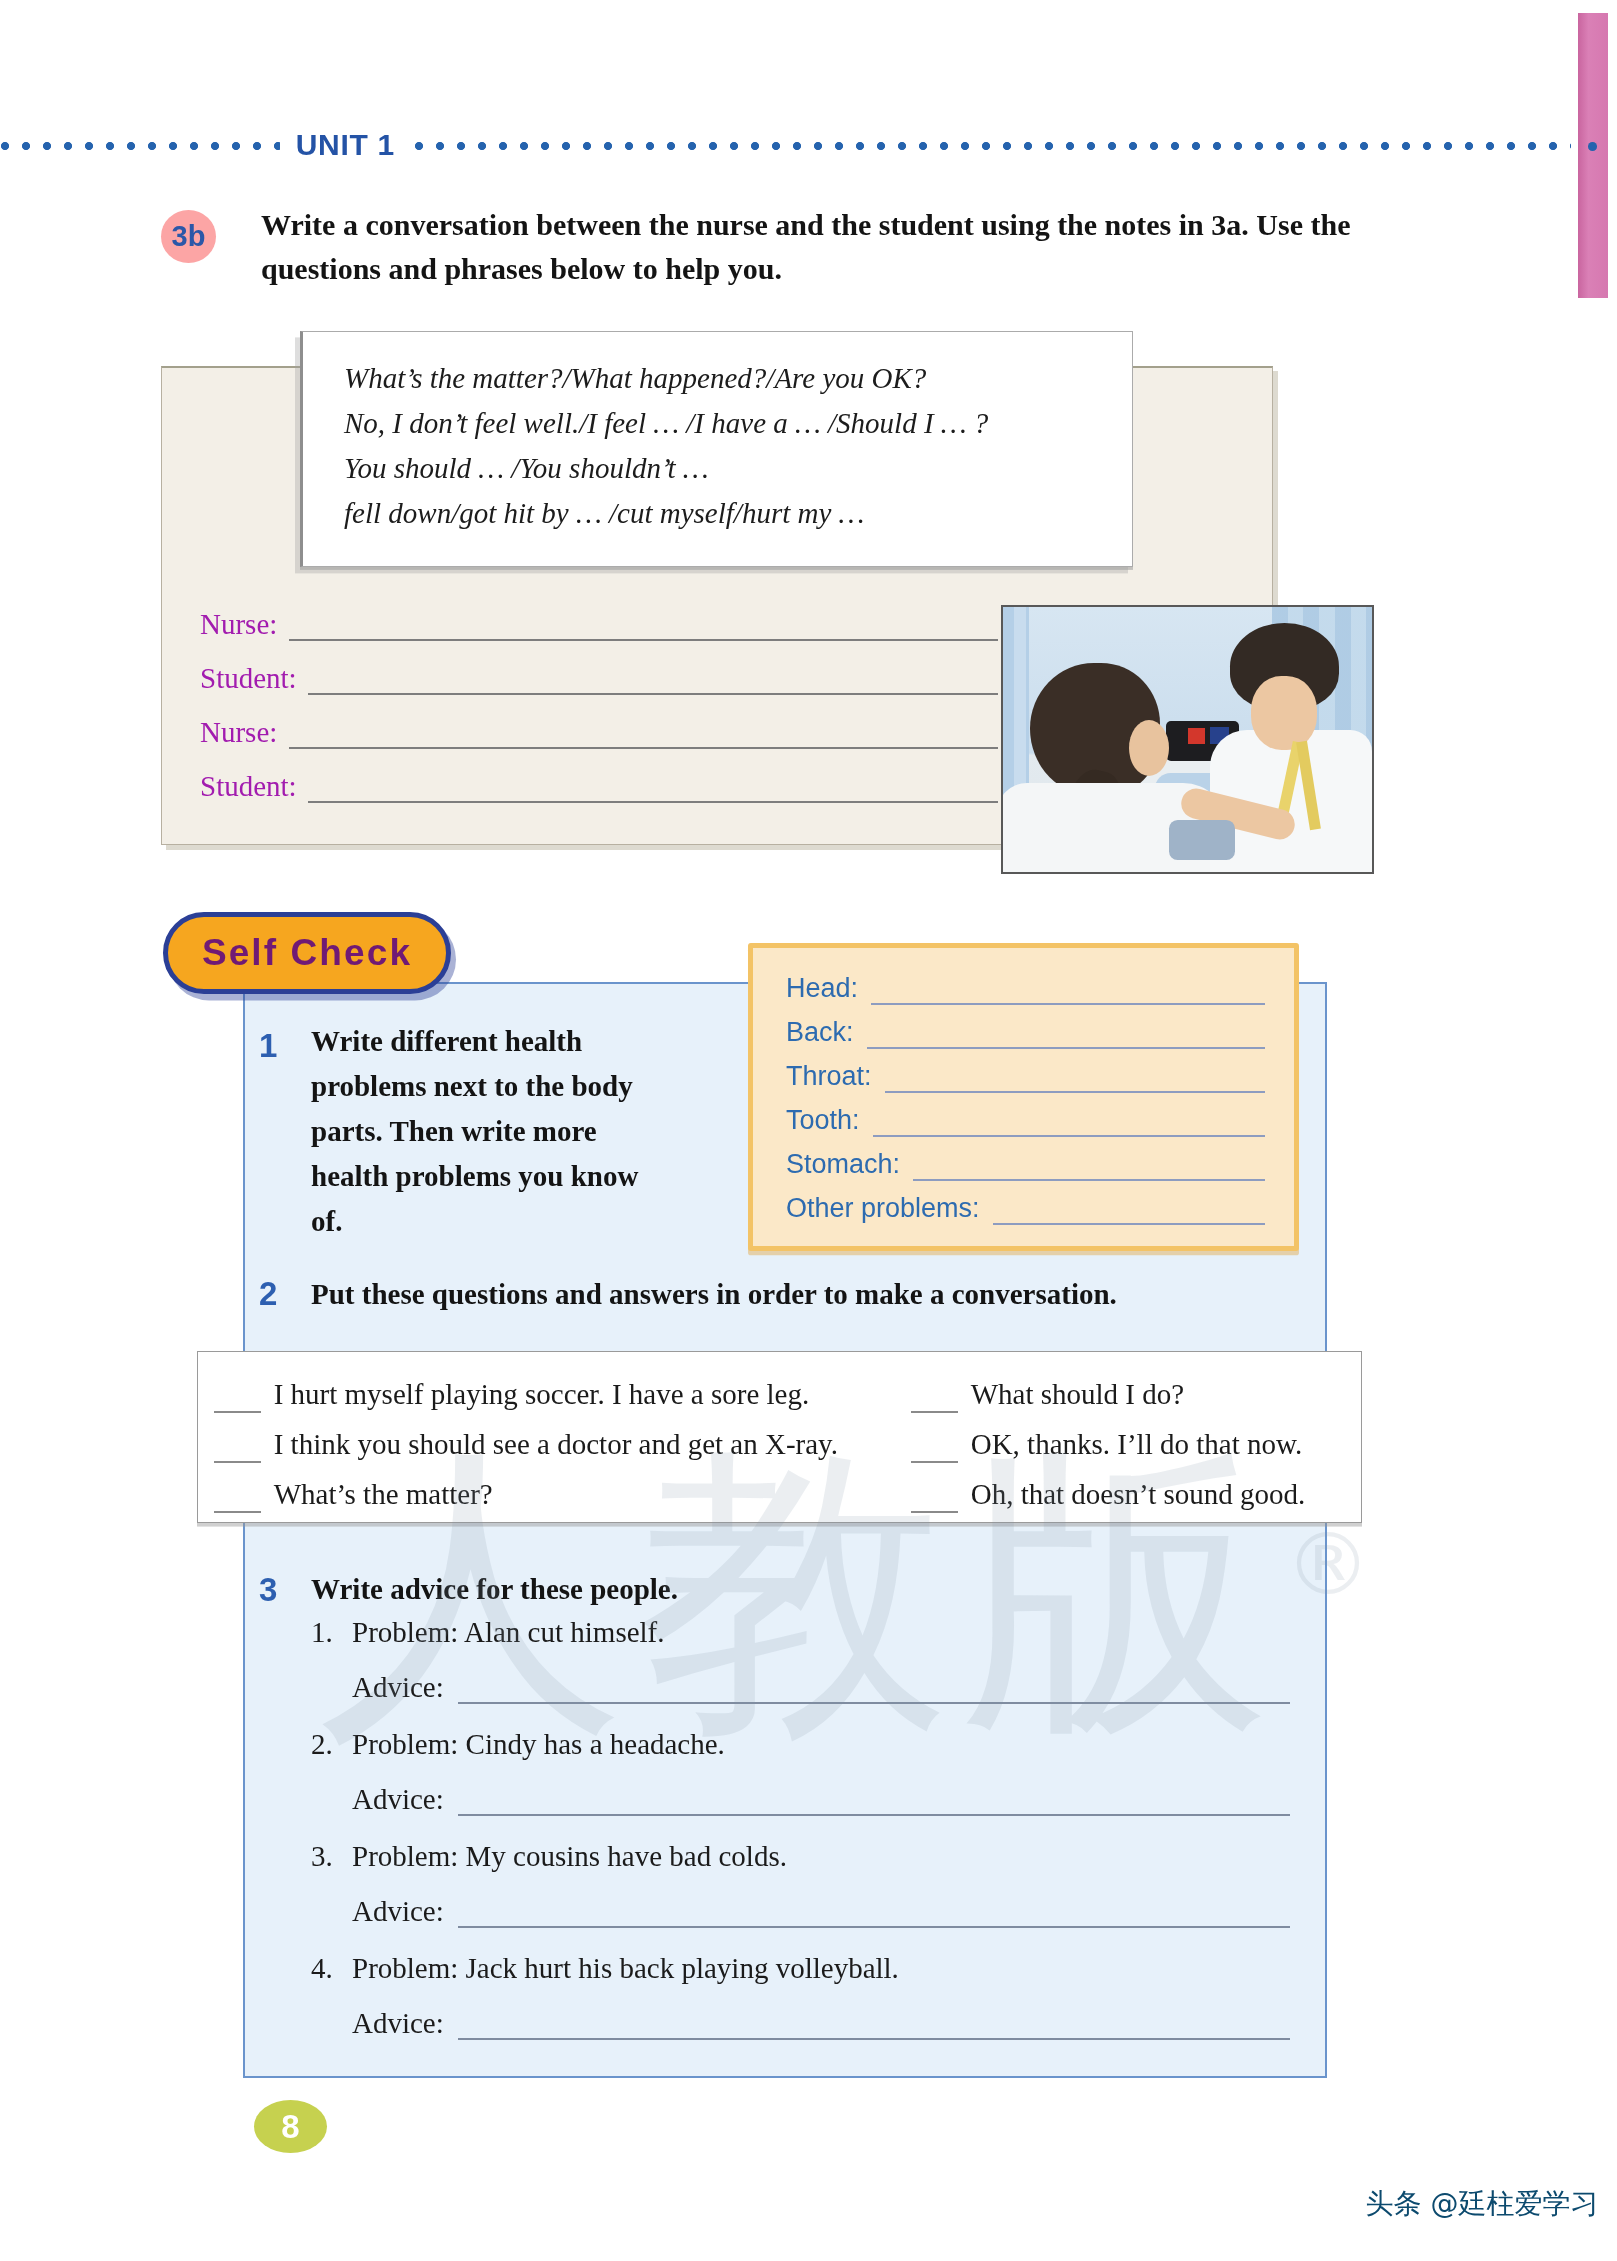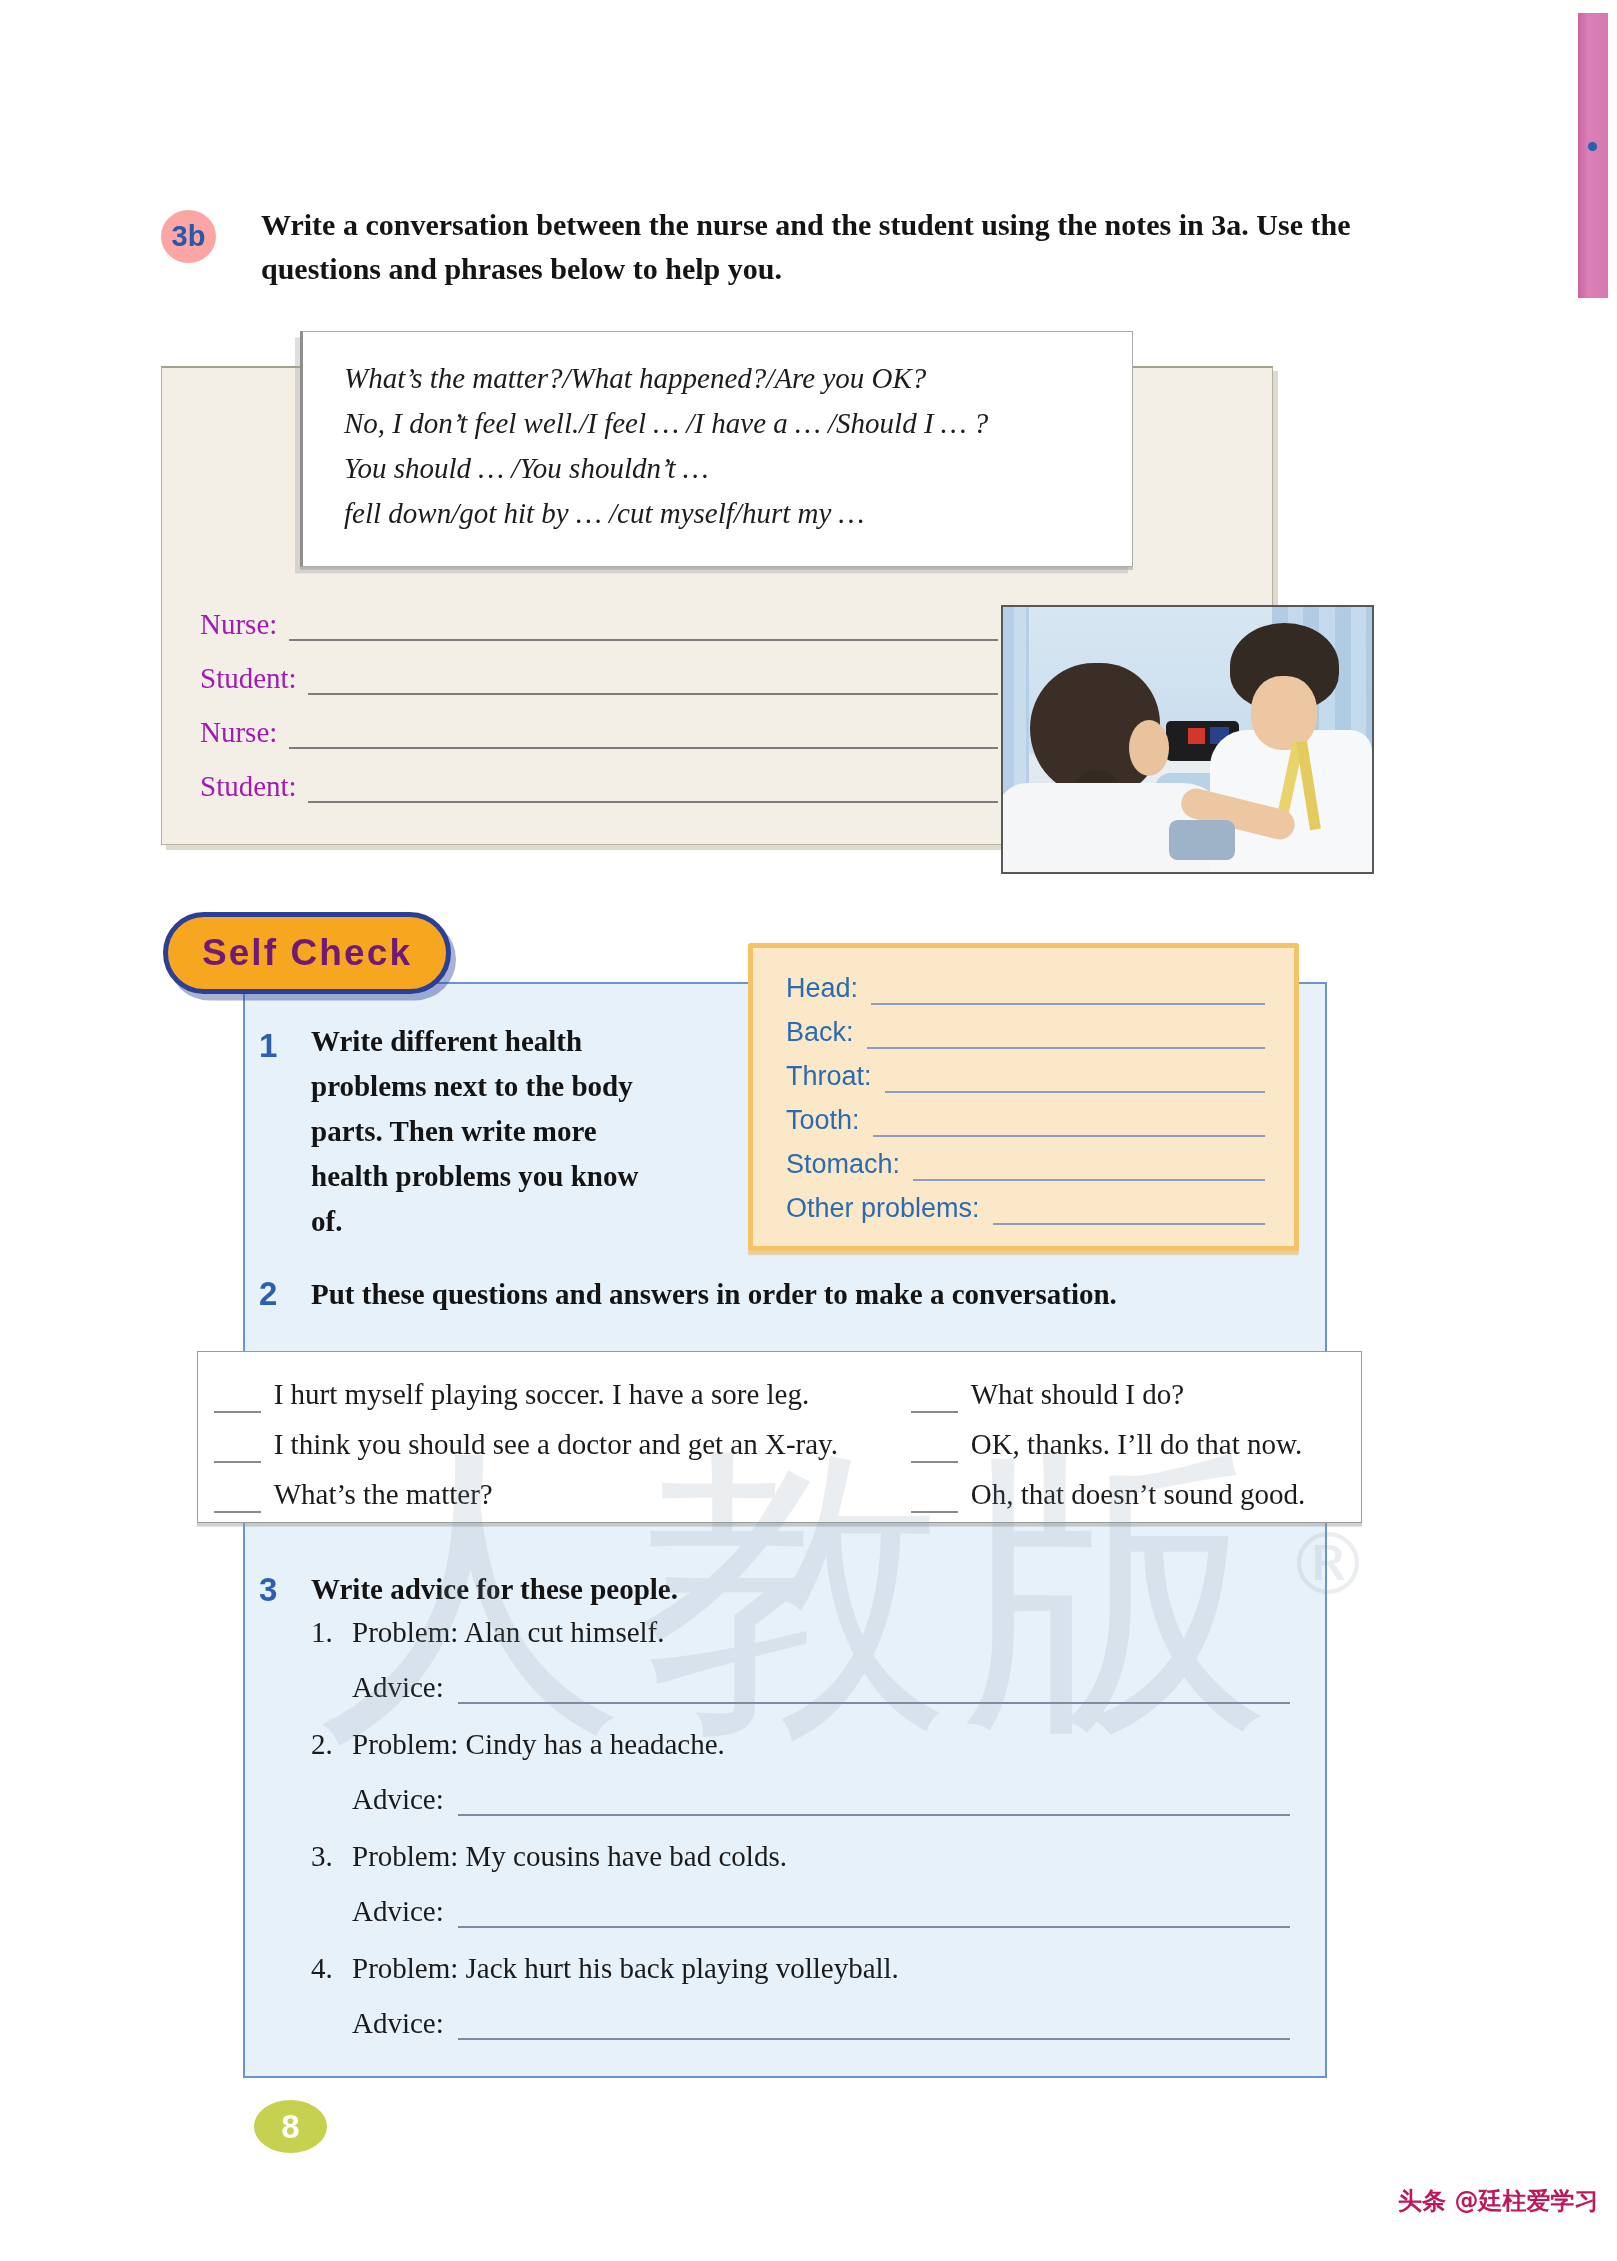--- a/index.html
+++ b/index.html
@@ -102,31 +102,36 @@
   .t3-line{flex:1;border-bottom:2.1px solid #7f8ca0;height:29px;margin-left:14.3px;}
 
   .page-oval{position:absolute;left:254px;top:2100px;width:73px;height:53px;background:#c6d14f;
              border-radius:50%;display:flex;align-items:center;justify-content:center;z-index:3;}
   .page-oval span{color:#ffffff;font-family:"Liberation Sans",sans-serif;font-weight:700;font-size:33px;}
 
   .big-watermark{position:absolute;left:300px;top:1438px;width:1216px;z-index:5;pointer-events:none;
                  font-size:308px;line-height:1;color:rgba(130,150,170,.16);letter-spacing:14.3px;
                  font-family:"DejaVu Sans",sans-serif;white-space:nowrap;margin-left:18px;}
   .big-watermark sup{font-size:86px;vertical-align:super;}
-  .footer-watermark{position:absolute;top:2185px;right:18.6px;z-index:5;color:#be185d;
-                    font-family:"DejaVu Sans",sans-serif;font-weight:700;font-size:24px;
+  .footer-watermark{position:absolute;top:2185px;right:18.6px;z-index:5;color:#0c4a6e;
+                    font-family:"DejaVu Sans",sans-serif;font-weight:400;font-size:28px;
                     text-shadow:2.1px 2.1px 0 rgba(255,255,255,.85);}
 </style>
 </head>
 <body>
 
 <div class="page">
 
   <div class="pink-bar"></div>
 
+  <div class="unit-header">
+    <div class="dots dots-left"></div>
+    <div class="unit-label">UNIT 1</div>
+    <div class="dots dots-right"></div>
+  </div>
   <div class="dot-extra"></div>
 
   <div class="badge-3b">
     <span>3b</span>
   </div>
   <div class="instruction">Write a conversation between the nurse and the student using the notes in 3a. Use the questions and phrases below to help you.</div>
 
   <div class="beige-panel"></div>
 
   <div class="phrases-box">

